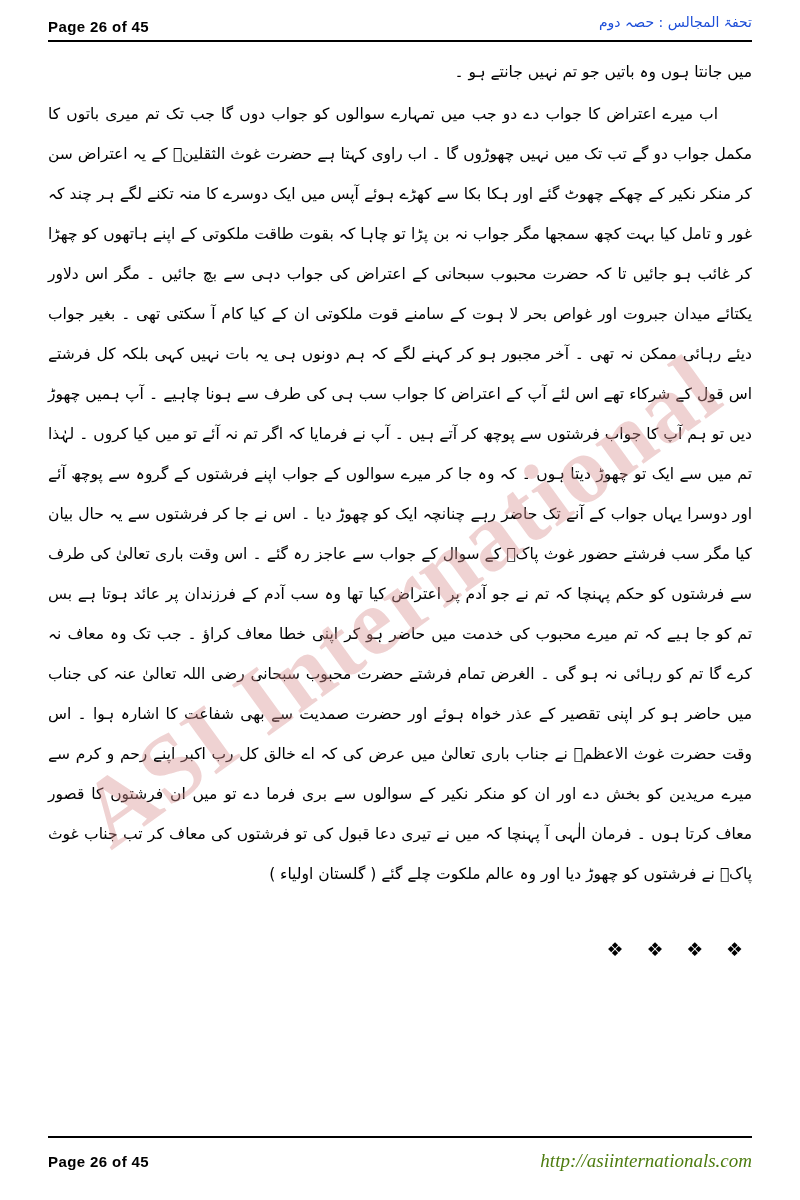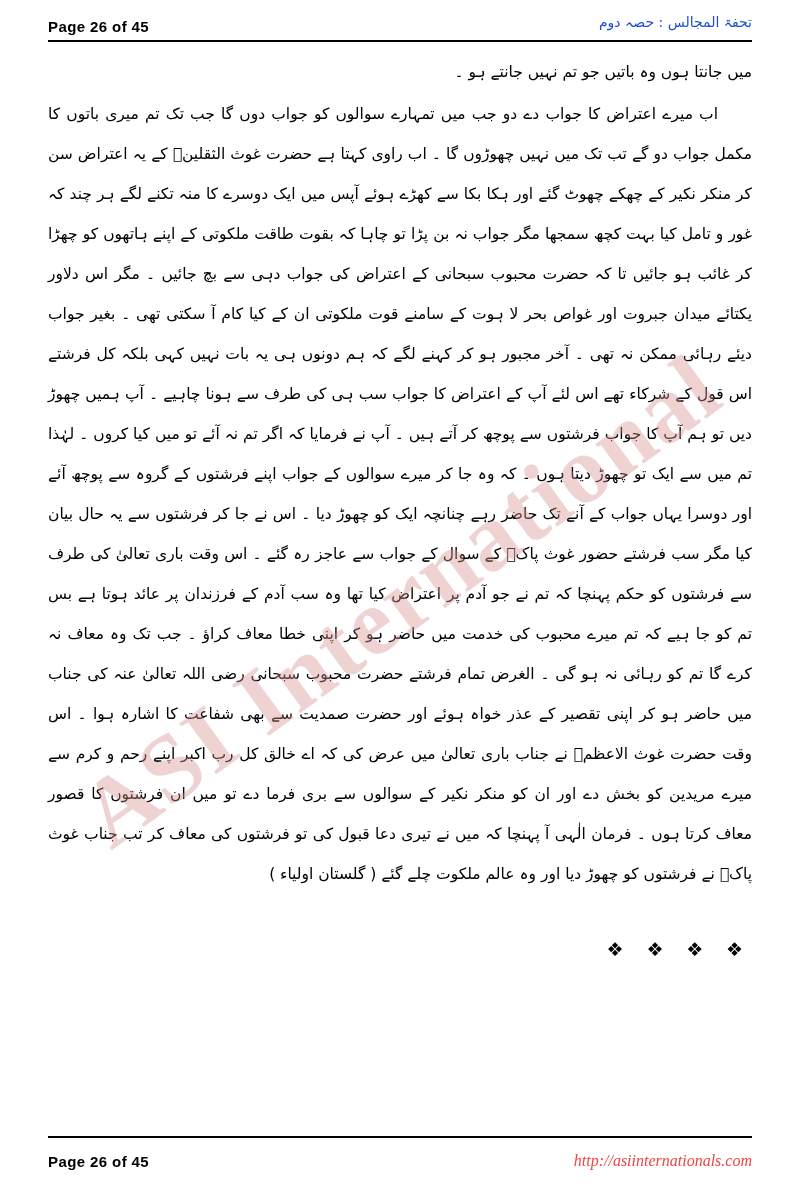--- a/index.html
+++ b/index.html
@@ -80,22 +80,22 @@
   }
   .footer-left {
     font-family: "Liberation Sans", sans-serif;
     font-size: 15px;
     font-weight: bold;
     letter-spacing: 0.4px;
   }
   .footer-right {
     font-family: "Liberation Serif", serif;
     font-style: italic;
-    font-size: 16px;
-    color: #ef4444;
+    font-size: 19px;
+    color: #4d7c0f;
   }
 
   
   .content {
     position: absolute;
     left: 48px;
     right: 48px;
     top: 52px;
     bottom: 80px;
     direction: rtl;

